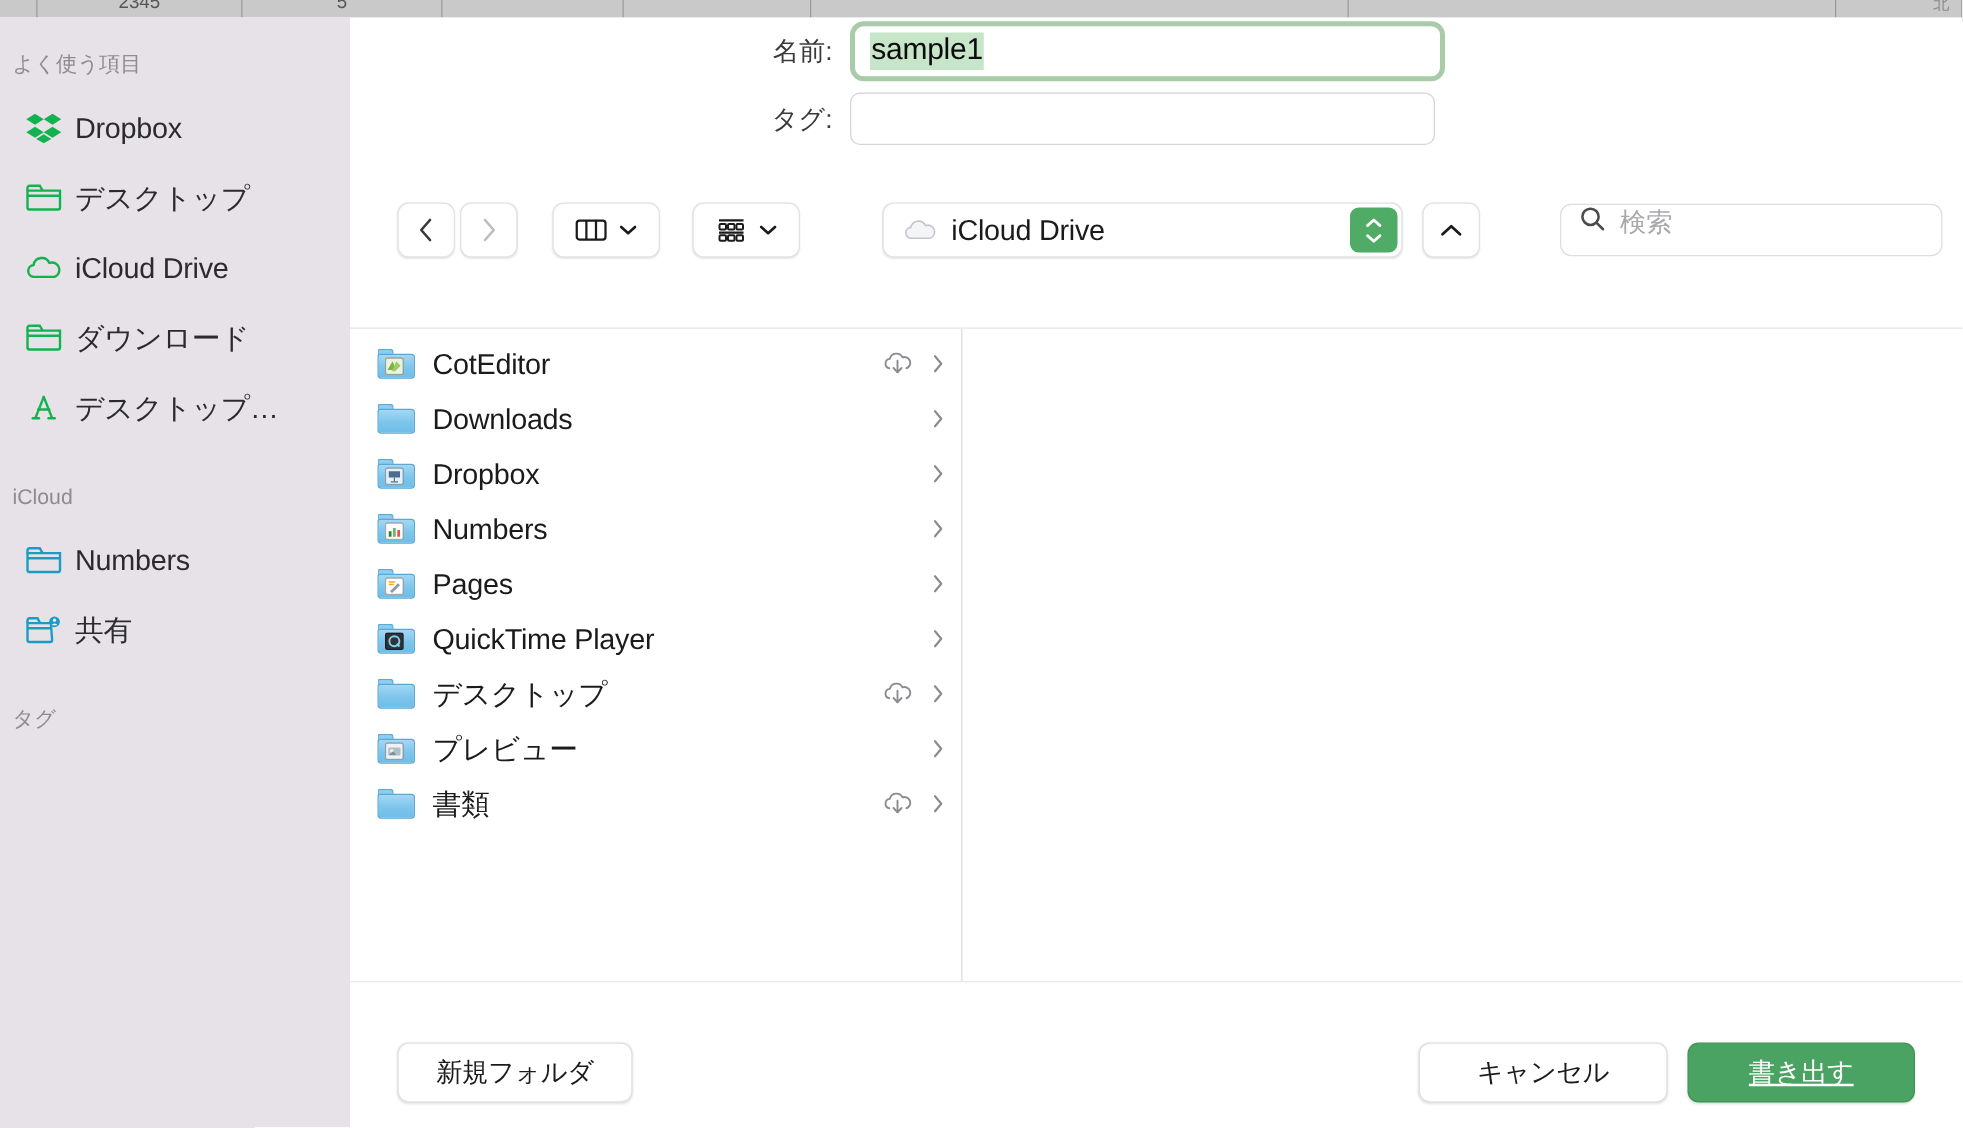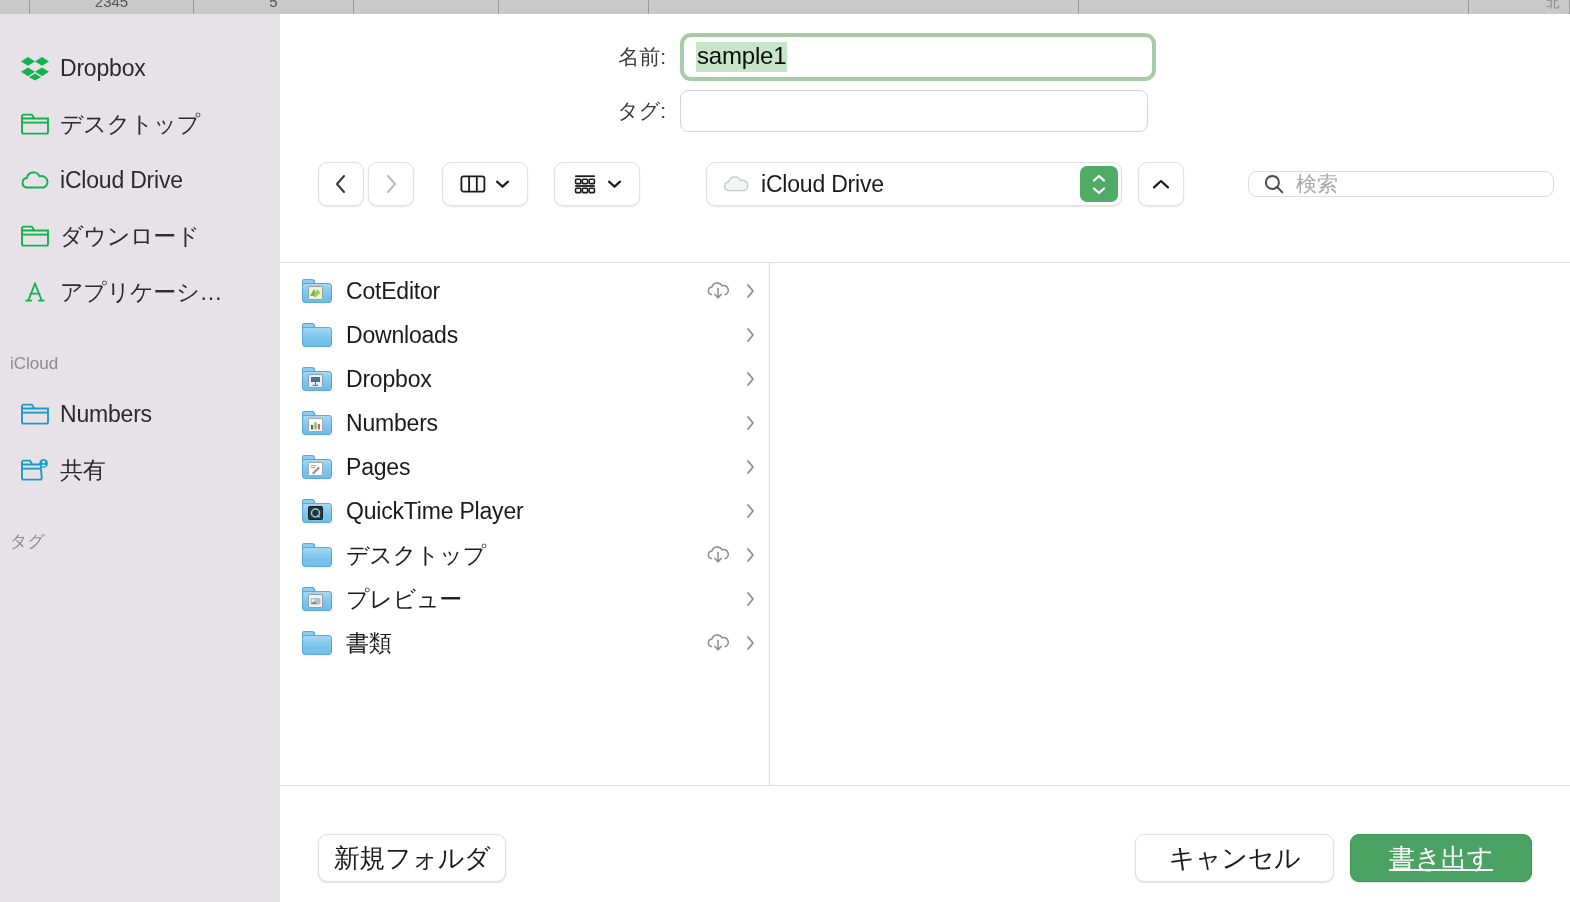--- a/index.html
+++ b/index.html
@@ -112,21 +112,21 @@
   #pane {
     flex: 1 1 auto;
     height: 100%;
     position: relative;
     background: #ffffff;
     min-width: 0;
   }
 
   
   #fields {
-    padding-top: 16px;
+    padding-top: 0;
     height: 130px;
     box-sizing: border-box;
   }
   .field-row {
     display: flex;
     align-items: center;
     height: 54px;
   }
   .field-label {
     width: 400px;
@@ -226,26 +226,25 @@
     justify-content: center;
     gap: 3px;
   }
   .up-btn {
     margin-left: 16px;
     width: 46px; height: 44px;
   }
   #search-box {
     margin-left: 64px;
     width: 306px;
-    height: 26px;
+    height: 42px;
     border: 1px solid #dedee0;
     border-radius: 9px;
     background: #ffffff;
     display: flex;
-    align-items: center;
     padding-left: 14px;
     box-sizing: border-box;
   }
   #search-placeholder {
     font-size: 21px;
     color: #a8a8ad;
     margin-left: 11px;
   }
 
   
@@ -335,21 +334,21 @@
     top: 772px;
     height: 116px;
     display: flex;
     align-items: center;
     padding: 0 38px;
     box-sizing: border-box;
     background: #ffffff;
   }
   .btn {
     border-radius: 9px;
-    font-size: 26px;
+    font-size: 21px;
     display: flex;
     align-items: center;
     justify-content: center;
     box-sizing: border-box;
     letter-spacing: -0.3px;
     margin-top: 28px;
   }
   .btn.plain {
     background: #ffffff;
     border: 1px solid #e0e0e2;
@@ -382,20 +381,21 @@
     <div class="sheet-cell" style="width:390px"></div>
     <div class="sheet-cell" style="width:101px"></div>
   </div>
   <div class="sheet-corner">北</div>
 </div>
 
 <div id="save-dialog">
 
   <div id="sidebar">
 
+    <div class="sb-header">よく使う項目</div>
 
     <div class="sb-item">
       <span class="sb-icon">
         <svg width="30" height="26" viewBox="0 0 30 26">
           <path d="M8 2 L15 6.4 L8 10.8 L1 6.4 Z" fill="#12b34f"></path>
           <path d="M22 2 L29 6.4 L22 10.8 L15 6.4 Z" fill="#12b34f"></path>
           <path d="M8 12.4 L15 16.8 L8 21.2 L1 16.8 Z" fill="#12b34f"></path>
           <path d="M22 12.4 L29 16.8 L22 21.2 L15 16.8 Z" fill="#12b34f"></path>
           <path d="M15 18.4 L21 22.2 L15 25.6 L9 22.2 Z" fill="#12b34f"></path>
         </svg>
@@ -437,21 +437,21 @@
     <div class="sb-item">
       <span class="sb-icon">
         <svg width="30" height="24" viewBox="0 0 30 24" fill="none" stroke="#12b34f" stroke-width="1.9" stroke-linecap="round">
           <path d="M15 3.5 L21.5 20"></path>
           <path d="M15 3.5 L8.5 20"></path>
           <path d="M10.6 13.6 L19.4 13.6"></path>
           <path d="M6.2 20.6 L11.2 20.6"></path>
           <path d="M18.8 20.6 L23.8 20.6"></path>
         </svg>
       </span>
-      <span class="sb-label">アプリケーシ…</span>
+      <span class="sb-label">デスクトップ…</span>
     </div>
 
     <div class="sb-header spaced">iCloud</div>
 
     <div class="sb-item">
       <span class="sb-icon">
         <svg width="30" height="24" viewBox="0 0 30 24" fill="none" stroke="#1b9cc4" stroke-width="1.9">
           <path d="M2 6.5 L2 20 a1.6 1.6 0 0 0 1.6 1.6 h22.8 a1.6 1.6 0 0 0 1.6 -1.6 L28 6.5 Z"></path>
           <path d="M2 6.5 L2 4.2 a1.6 1.6 0 0 1 1.6 -1.6 h8.2 l2.3 3.9"></path>
           <path d="M2 10.6 L28 10.6"></path>

